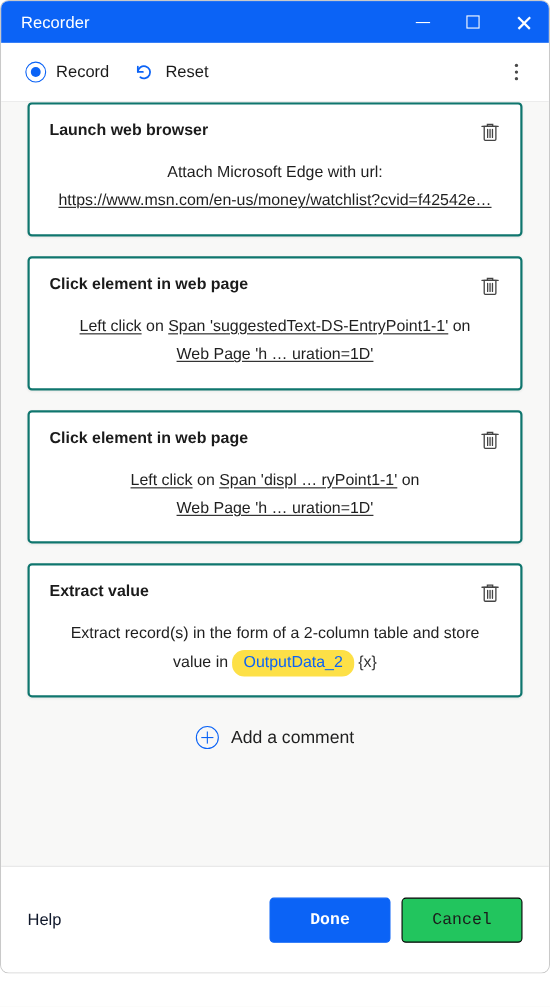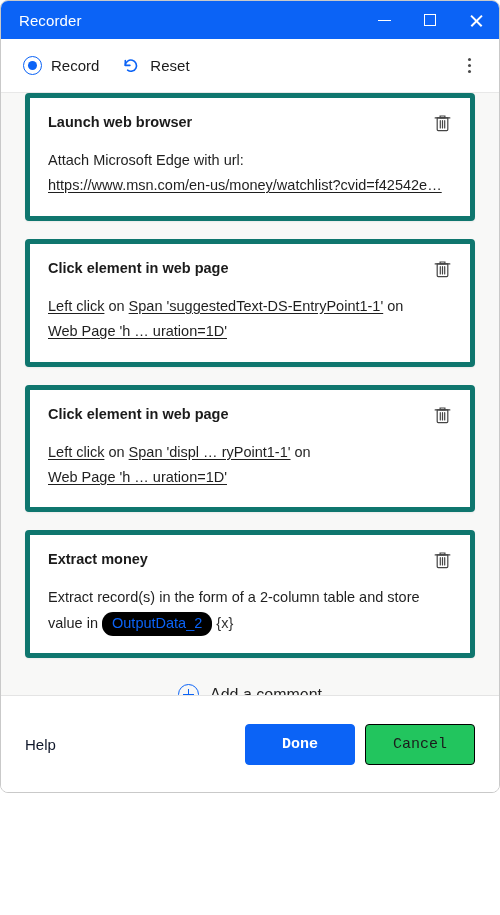--- a/index.html
+++ b/index.html
@@ -7,21 +7,21 @@
     padding: 0;
     background: #ffffff;
   }
   body {
     font-family: "Liberation Sans", sans-serif;
     -webkit-font-smoothing: antialiased;
   }
   .window {
     position: relative;
     width: 500px;
-    height: 793px;
+    height: 885px;
     box-sizing: border-box;
     background: #ffffff;
     border: 1px solid #c9c9c9;
     border-radius: 8px;
     overflow: hidden;
     display: flex;
     flex-direction: column;
   }
 
   
@@ -114,26 +114,27 @@
   }
   .section-title {
     font-size: 19px;
     font-weight: bold;
     color: #1b1b1b;
     margin: 21px 0 16px 0;
     letter-spacing: -.1px;
   }
   .card {
     background: #ffffff;
-    border: 5px solid #0f766e;
+    border: 2px solid #0f766e;
     border-radius: 4px;
     box-shadow: 0 1px 2px rgba(0,0,0,0.055);
     padding: 16px 18px 17px 18px;
     margin-bottom: 18px;
     position: relative;
+    text-align: center;
   }
   .card-head {
     display: flex;
     align-items: flex-start;
     justify-content: space-between;
   }
   .card-title {
     font-size: 14.5px;
     font-weight: bold;
     color: #1b1b1b;
@@ -149,21 +150,21 @@
   .card-body {
     margin-top: 15px;
     font-size: 14.5px;
     color: #1f1f1f;
     line-height: 1.75;
     word-break: break-word;
   }
   .u { text-decoration: underline; text-underline-offset: 2px; }
   .chip {
     display: inline-block;
-    background: #000000;
+    background: #fde047;
     color: #0b63f6;
     border-radius: 11px;
     padding: 1px 10px 2px 10px;
     font-size: 14.5px;
     line-height: 1.45;
   }
   .xmark { color: #333333; font-size: 14.5px; }
 
   .add-comment-wrap {
     display: flex;
@@ -325,21 +326,21 @@
         </div>
       </div>
       <div class="card-body">
         <span class="u">Left click</span><span> on </span><span class="u">Span 'displ … ryPoint1-1'</span><span> on </span><br>
         <span class="u">Web Page 'h … uration=1D'</span>
       </div>
     </div>
 
     <div class="card">
       <div class="card-head">
-        <div class="card-title">Extract money</div>
+        <div class="card-title">Extract value</div>
         <div class="trash">
           <svg width="19" height="20" viewBox="0 0 19 20" aria-hidden="true">
             <path d="M2.2 4.9 H16.8" stroke="#444" stroke-width="1.3" stroke-linecap="round" fill="none"></path>
             <path d="M7.1 3.0 H11.9 V4.9 H7.1 Z" stroke="#444" stroke-width="1.2" fill="none"></path>
             <path d="M4.2 4.9 H14.8 V16.6 A1 1 0 0 1 13.8 17.6 H5.2 A1 1 0 0 1 4.2 16.6 Z" stroke="#444" stroke-width="1.2" fill="none"></path>
             <path d="M7.3 7.7 V14.9 M9.5 7.7 V14.9 M11.7 7.7 V14.9" stroke="#444" stroke-width="1.2" stroke-linecap="round" fill="none"></path>
           </svg>
         </div>
       </div>
       <div class="card-body">

